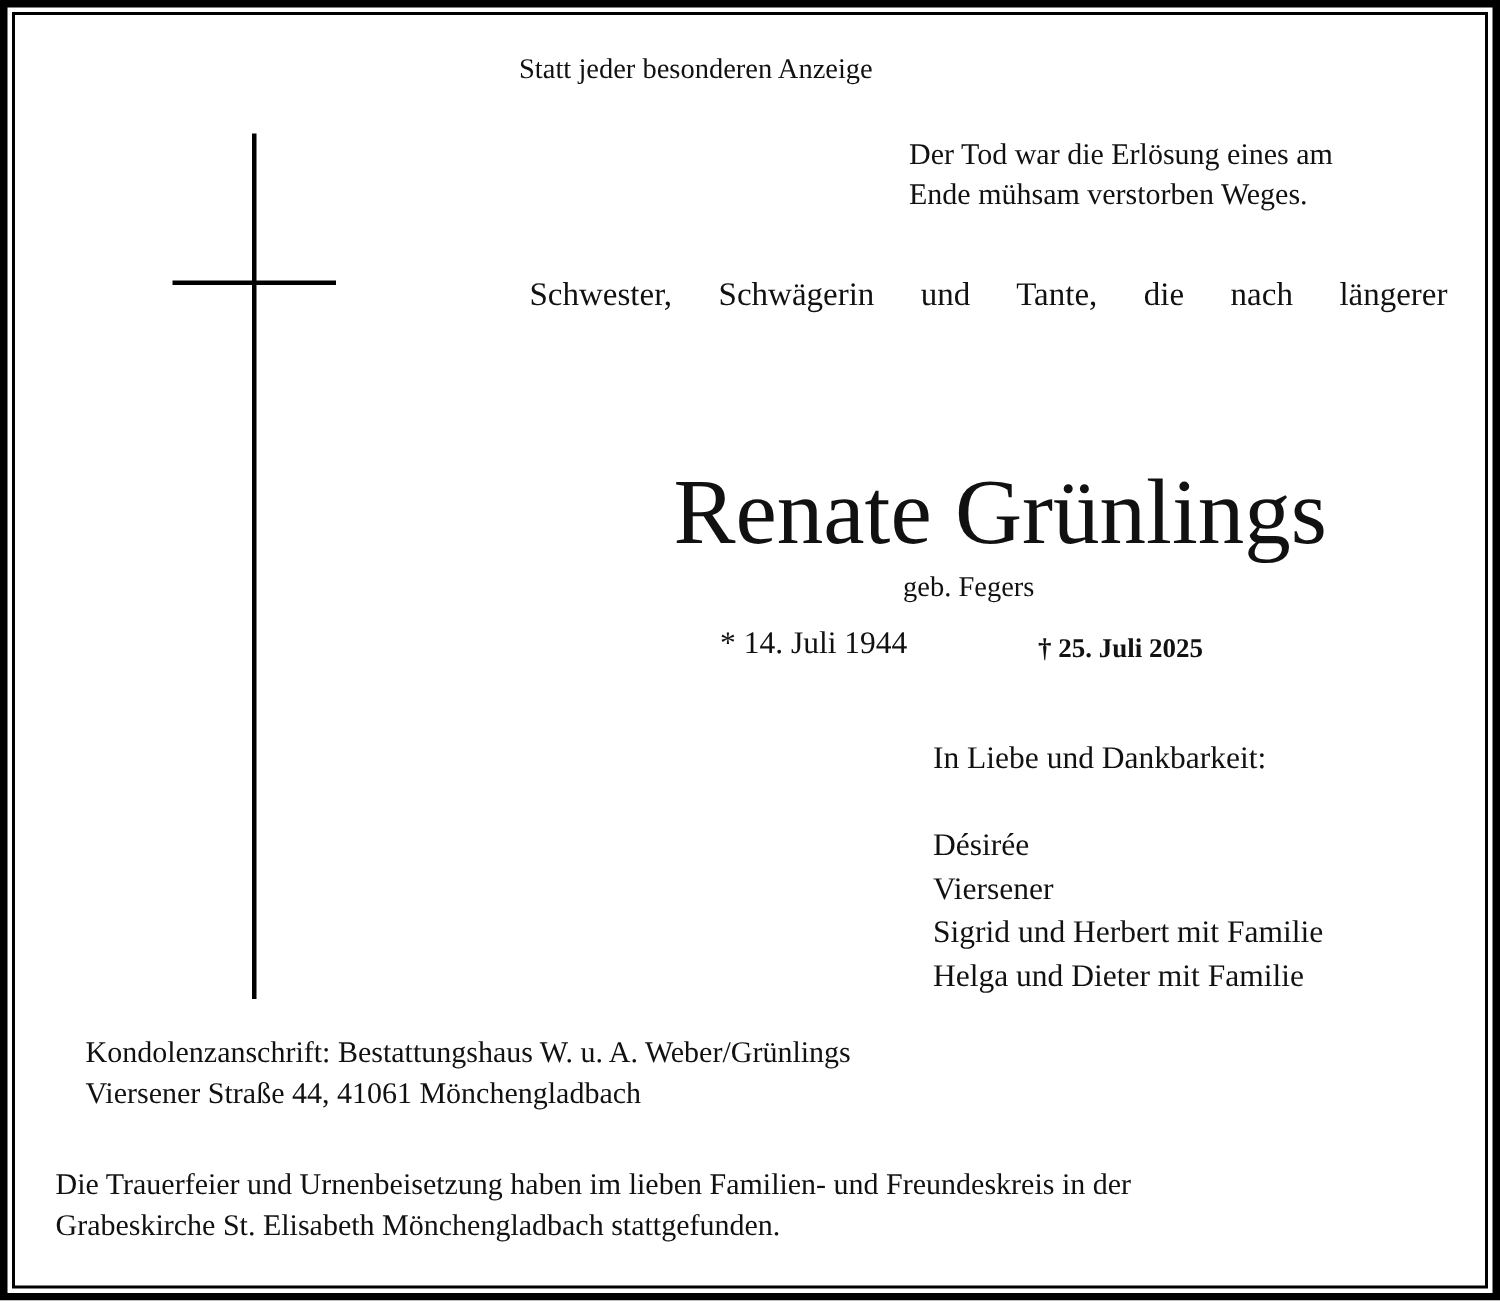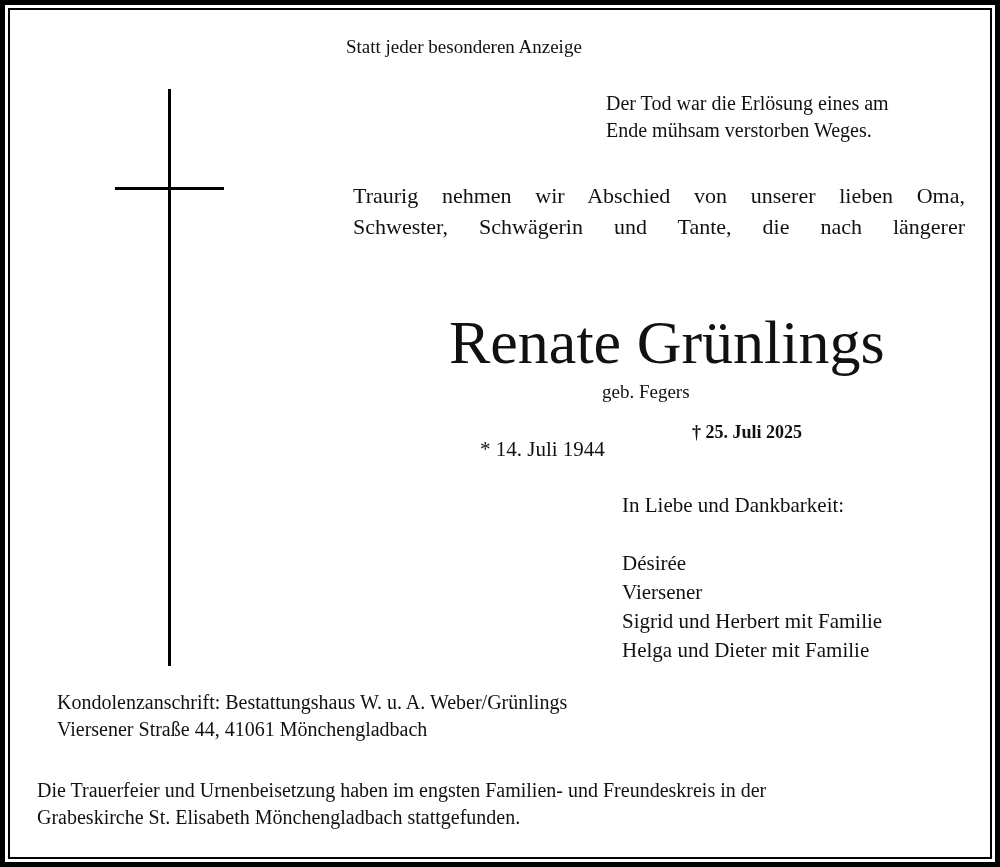--- a/index.html
+++ b/index.html
@@ -13,21 +13,21 @@
     .cross-v { position: absolute; left: 168px; top: 89px; width: 3px; height: 577px; background: #000; }
     .cross-h { position: absolute; left: 115px; top: 187px; width: 109px; height: 3px; background: #000; }
     .header { left: 346px; top: 37px; font-size: 19px; }
     .motto { left: 606px; top: 90px; font-size: 20px; line-height: 27px; }
     .intro { left: 353px; top: 180px; width: 612px; font-size: 22px; line-height: 31px;
              text-align: justify; text-align-last: left; white-space: normal; }
     .intro .line { display: block; text-align: justify; text-align-last: justify; }
     .intro .line.last { text-align-last: left; }
     .name { left: 449px; top: 311px; font-size: 62px; text-align: center; }
     .maiden { left: 602px; top: 382px; font-size: 19px; }
-    .born { left: 480px; top: 439px; font-size: 21px; }
+    .born { left: 480px; top: 418px; font-size: 21px; }
     .died { left: 692px; top: 423px; font-size: 18px; font-weight: bold; }
     .thanks { left: 622px; top: 495px; font-size: 21px; }
     .mourners { left: 622px; top: 549px; font-size: 21px; line-height: 29px; }
     .mourners div { white-space: nowrap; }
     .cond { left: 37px; top: 689px; font-size: 20px; line-height: 27px; margin-left: 20px; }
     .ceremony { left: 37px; top: 777px; font-size: 20px; line-height: 27px; }
   </style>
 </head>
 <body>
 
@@ -40,21 +40,20 @@
 </div>
 
 <div class="t header">Statt jeder besonderen Anzeige</div>
 
 <div class="t motto">
   <div>Der Tod war die Erlösung eines am</div>
   <div>Ende mühsam verstorben Weges.</div>
 </div>
 
 <div class="t intro">
-  <span class="line">Traurig nehmen wir Abschied von unserer lieben Oma,</span>
   <span class="line">Schwester, Schwägerin und Tante, die nach längerer</span>
 </div>
 
 <div class="t name">Renate Grünlings</div>
 <div class="t maiden">geb. Fegers</div>
 <div class="t born">* 14. Juli 1944</div>
 <div class="t died">† 25. Juli 2025</div>
 
 <div class="t thanks">In Liebe und Dankbarkeit:</div>
 
@@ -64,15 +63,15 @@
   <div>Sigrid und Herbert mit Familie</div>
   <div>Helga und Dieter mit Familie</div>
 </div>
 
 <div class="t cond">
   <div>Kondolenzanschrift: Bestattungshaus W. u. A. Weber/Grünlings</div>
   <div>Viersener Straße 44, 41061 Mönchengladbach</div>
 </div>
 
 <div class="t ceremony">
-  <div>Die Trauerfeier und Urnenbeisetzung haben im engsten Familien- und Freundeskreis in der</div>
+  <div>Die Trauerfeier und Urnenbeisetzung haben im lieben Familien- und Freundeskreis in der</div>
   <div>Grabeskirche St. Elisabeth Mönchengladbach stattgefunden.</div>
 </div>
 
 </body></html>

